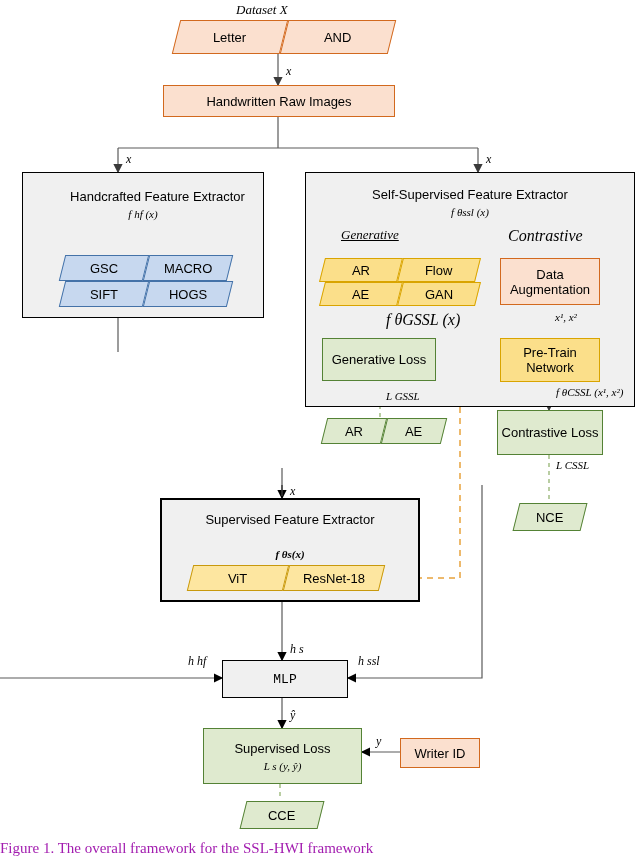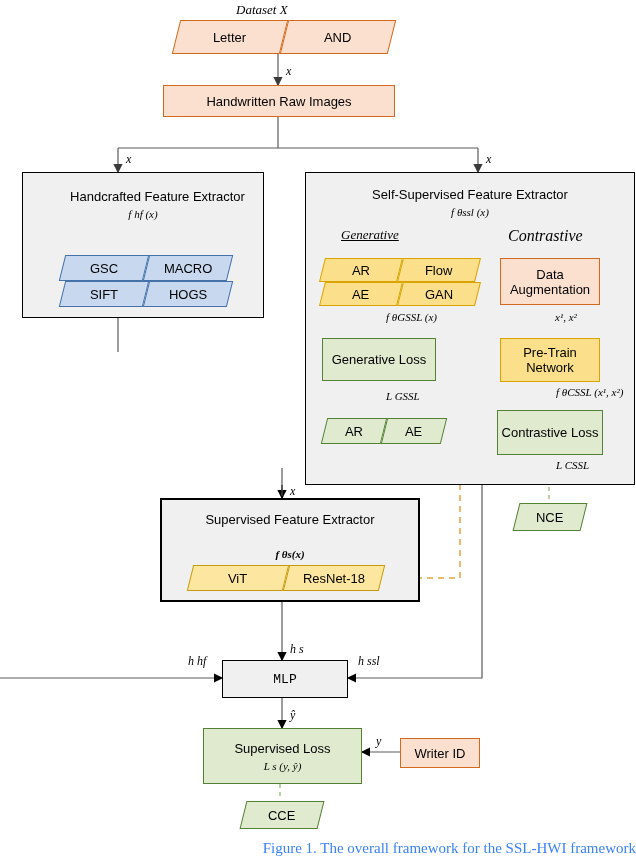--- a/index.html
+++ b/index.html
@@ -25,22 +25,22 @@
   .para .cell{position:absolute;box-sizing:border-box;display:flex;
      align-items:center;justify-content:center;font-size:13px;
      transform:skewX(-14deg);}
   .para .cell > span{transform:skewX(14deg);display:block;}
 
   .title{font-size:13px;line-height:15px;}
   .small{font-size:11px;}
 
   svg.layer{position:absolute;left:0;top:0;width:636px;height:866px;pointer-events:none;}
 
-  .caption{position:absolute;left:0;top:840px;width:636px;text-align:right;
-      font-family:"Liberation Serif",serif;font-size:15px;color:#3b82f6;
+  .caption{position:absolute;left:0;top:840px;width:636px;text-align:left;
+      font-family:"Liberation Serif",serif;font-size:15px;color:#a21caf;
       white-space:nowrap;overflow:hidden;}
   .underline{text-decoration:underline;}
 </style>
 </head>
 <body>
 
 <div id="page">
 
   <svg class="layer">
     <defs>
@@ -144,21 +144,21 @@
         <span>MACRO</span>
       </div>
     <div class="cell blue" style="left:12px;top:26px;width:84px;height:26px;">
         <span>SIFT</span>
       </div>
     <div class="cell blue" style="left:96px;top:26px;width:84px;height:26px;">
         <span>HOGS</span>
       </div>
   </div>
 
-  <div class="box group" style="left:305px;top:172px;width:330px;height:313px;justify-content:flex-start;">
+  <div class="box group" style="left:305px;top:172px;width:330px;height:235px;justify-content:flex-start;">
     <div class="title" style="margin-top:14px;">Self-Supervised Feature Extractor</div>
     <div class="ital small" style="margin-top:4px;">f θssl (x)</div>
   </div>
 
   <div class="lbl ital underline" style="left:341px;top:227px;font-size:13px;">Generative</div>
   <div class="lbl ital" style="left:508px;top:227px;font-size:16px;">Contrastive</div>
 
   <div class="para" style="left:310px;top:258px;width:186px;height:48px;">
     <div class="cell yellow" style="left:12px;top:0;width:78px;height:24px;">
         <span>AR</span>
@@ -167,21 +167,21 @@
         <span>Flow</span>
       </div>
     <div class="cell yellow" style="left:12px;top:24px;width:78px;height:24px;">
         <span>AE</span>
       </div>
     <div class="cell yellow" style="left:90px;top:24px;width:78px;height:24px;">
         <span>GAN</span>
       </div>
   </div>
 
-  <div class="lbl ital" style="left:386px;top:311px;font-size:11px;">f θGSSL (x)</div>
+  <div class="lbl ital" style="left:386px;top:311px;font-size:16px;">f θGSSL (x)</div>
 
   <div class="box green" style="left:322px;top:338px;width:114px;height:43px;">
     <span class="title">Generative Loss</span>
   </div>
   <div class="lbl ital" style="left:386px;top:390px;font-size:11px;">L GSSL</div>
 
   <div class="para" style="left:316px;top:418px;width:136px;height:26px;">
     <div class="cell green" style="left:8px;top:0;width:60px;height:26px;">
         <span>AR</span>
       </div>

